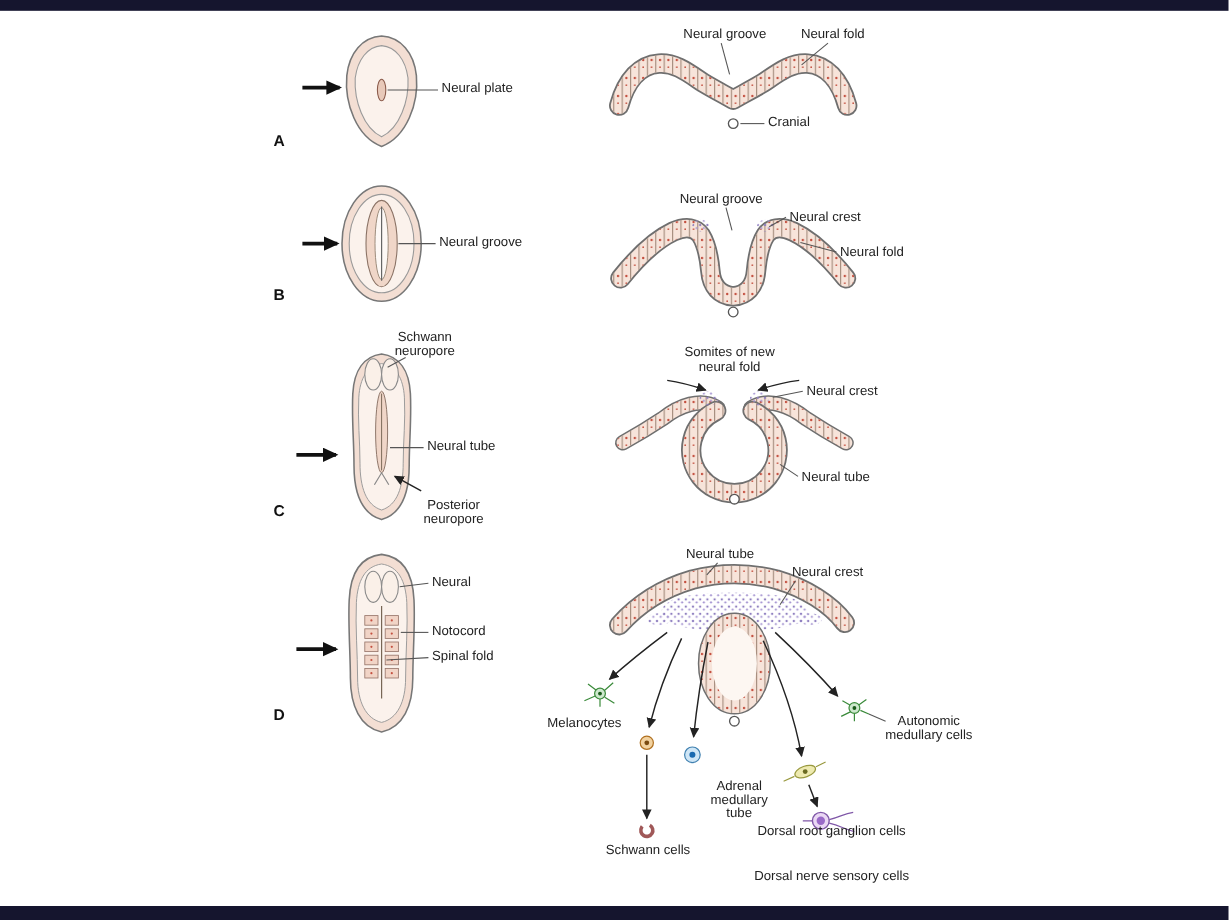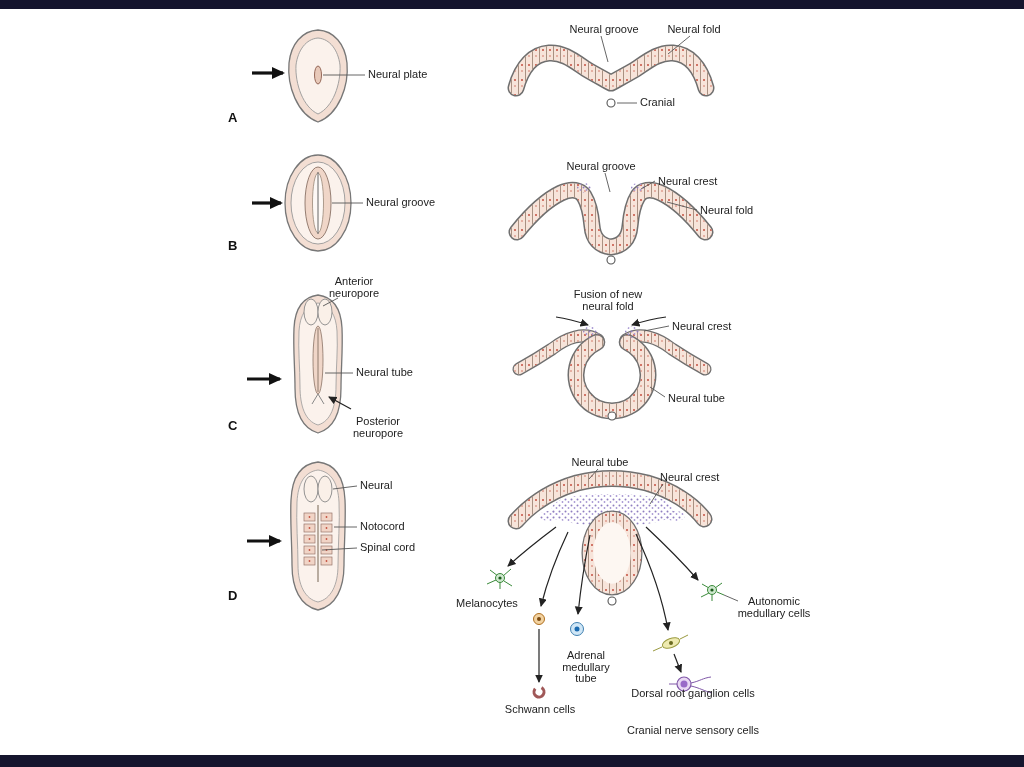--- a/index.html
+++ b/index.html
@@ -230,47 +230,47 @@
   <div class="lbl" style="left:640px;top:97px">Cranial</div>
 
   <div class="lbl letter" style="left:228px;top:240px">B</div>
   <div class="lbl" style="left:366px;top:197px">Neural groove</div>
   <div class="lbl c" style="left:601px;top:161px">Neural groove</div>
   <div class="lbl" style="left:658px;top:176px">Neural crest</div>
   <div class="lbl" style="left:700px;top:205px">Neural fold</div>
 
   <div class="lbl letter" style="left:228px;top:420px">C</div>
   <div class="lbl c" style="left:354px;top:276px">
-    <div>Anterior</div>
+    <div>Schwann</div>
     <div>neuropore</div>
   </div>
   <div class="lbl" style="left:356px;top:367px">Neural tube</div>
   <div class="lbl c" style="left:378px;top:416px">
     <div>Posterior</div>
     <div>neuropore</div>
   </div>
   <div class="lbl c" style="left:608px;top:289px">
-    <div>Fusion of new</div>
+    <div>Somites of new</div>
     <div>neural fold</div>
   </div>
   <div class="lbl" style="left:672px;top:321px">Neural crest</div>
   <div class="lbl" style="left:668px;top:393px">Neural tube</div>
 
   <div class="lbl letter" style="left:228px;top:590px">D</div>
   <div class="lbl" style="left:360px;top:480px">Neural</div>
   <div class="lbl" style="left:360px;top:521px">Notocord</div>
-  <div class="lbl" style="left:360px;top:542px">Spinal cord</div>
+  <div class="lbl" style="left:360px;top:542px">Spinal fold</div>
   <div class="lbl c" style="left:600px;top:457px">Neural tube</div>
   <div class="lbl" style="left:660px;top:472px">Neural crest</div>
   <div class="lbl c" style="left:487px;top:598px">Melanocytes</div>
-  <div class="lbl c" style="left:586px;top:650px">
+  <div class="lbl c" style="left:616px;top:650px">
     <div>Adrenal</div>
     <div>medullary</div>
     <div>tube</div>
   </div>
   <div class="lbl c" style="left:540px;top:704px">Schwann cells</div>
   <div class="lbl c" style="left:774px;top:596px">
     <div>Autonomic</div>
     <div>medullary cells</div>
   </div>
   <div class="lbl c" style="left:693px;top:688px">Dorsal root ganglion cells</div>
-  <div class="lbl c" style="left:693px;top:725px">Cranial nerve sensory cells</div>
+  <div class="lbl c" style="left:693px;top:725px">Dorsal nerve sensory cells</div>
 </div>
 
 </body></html>

